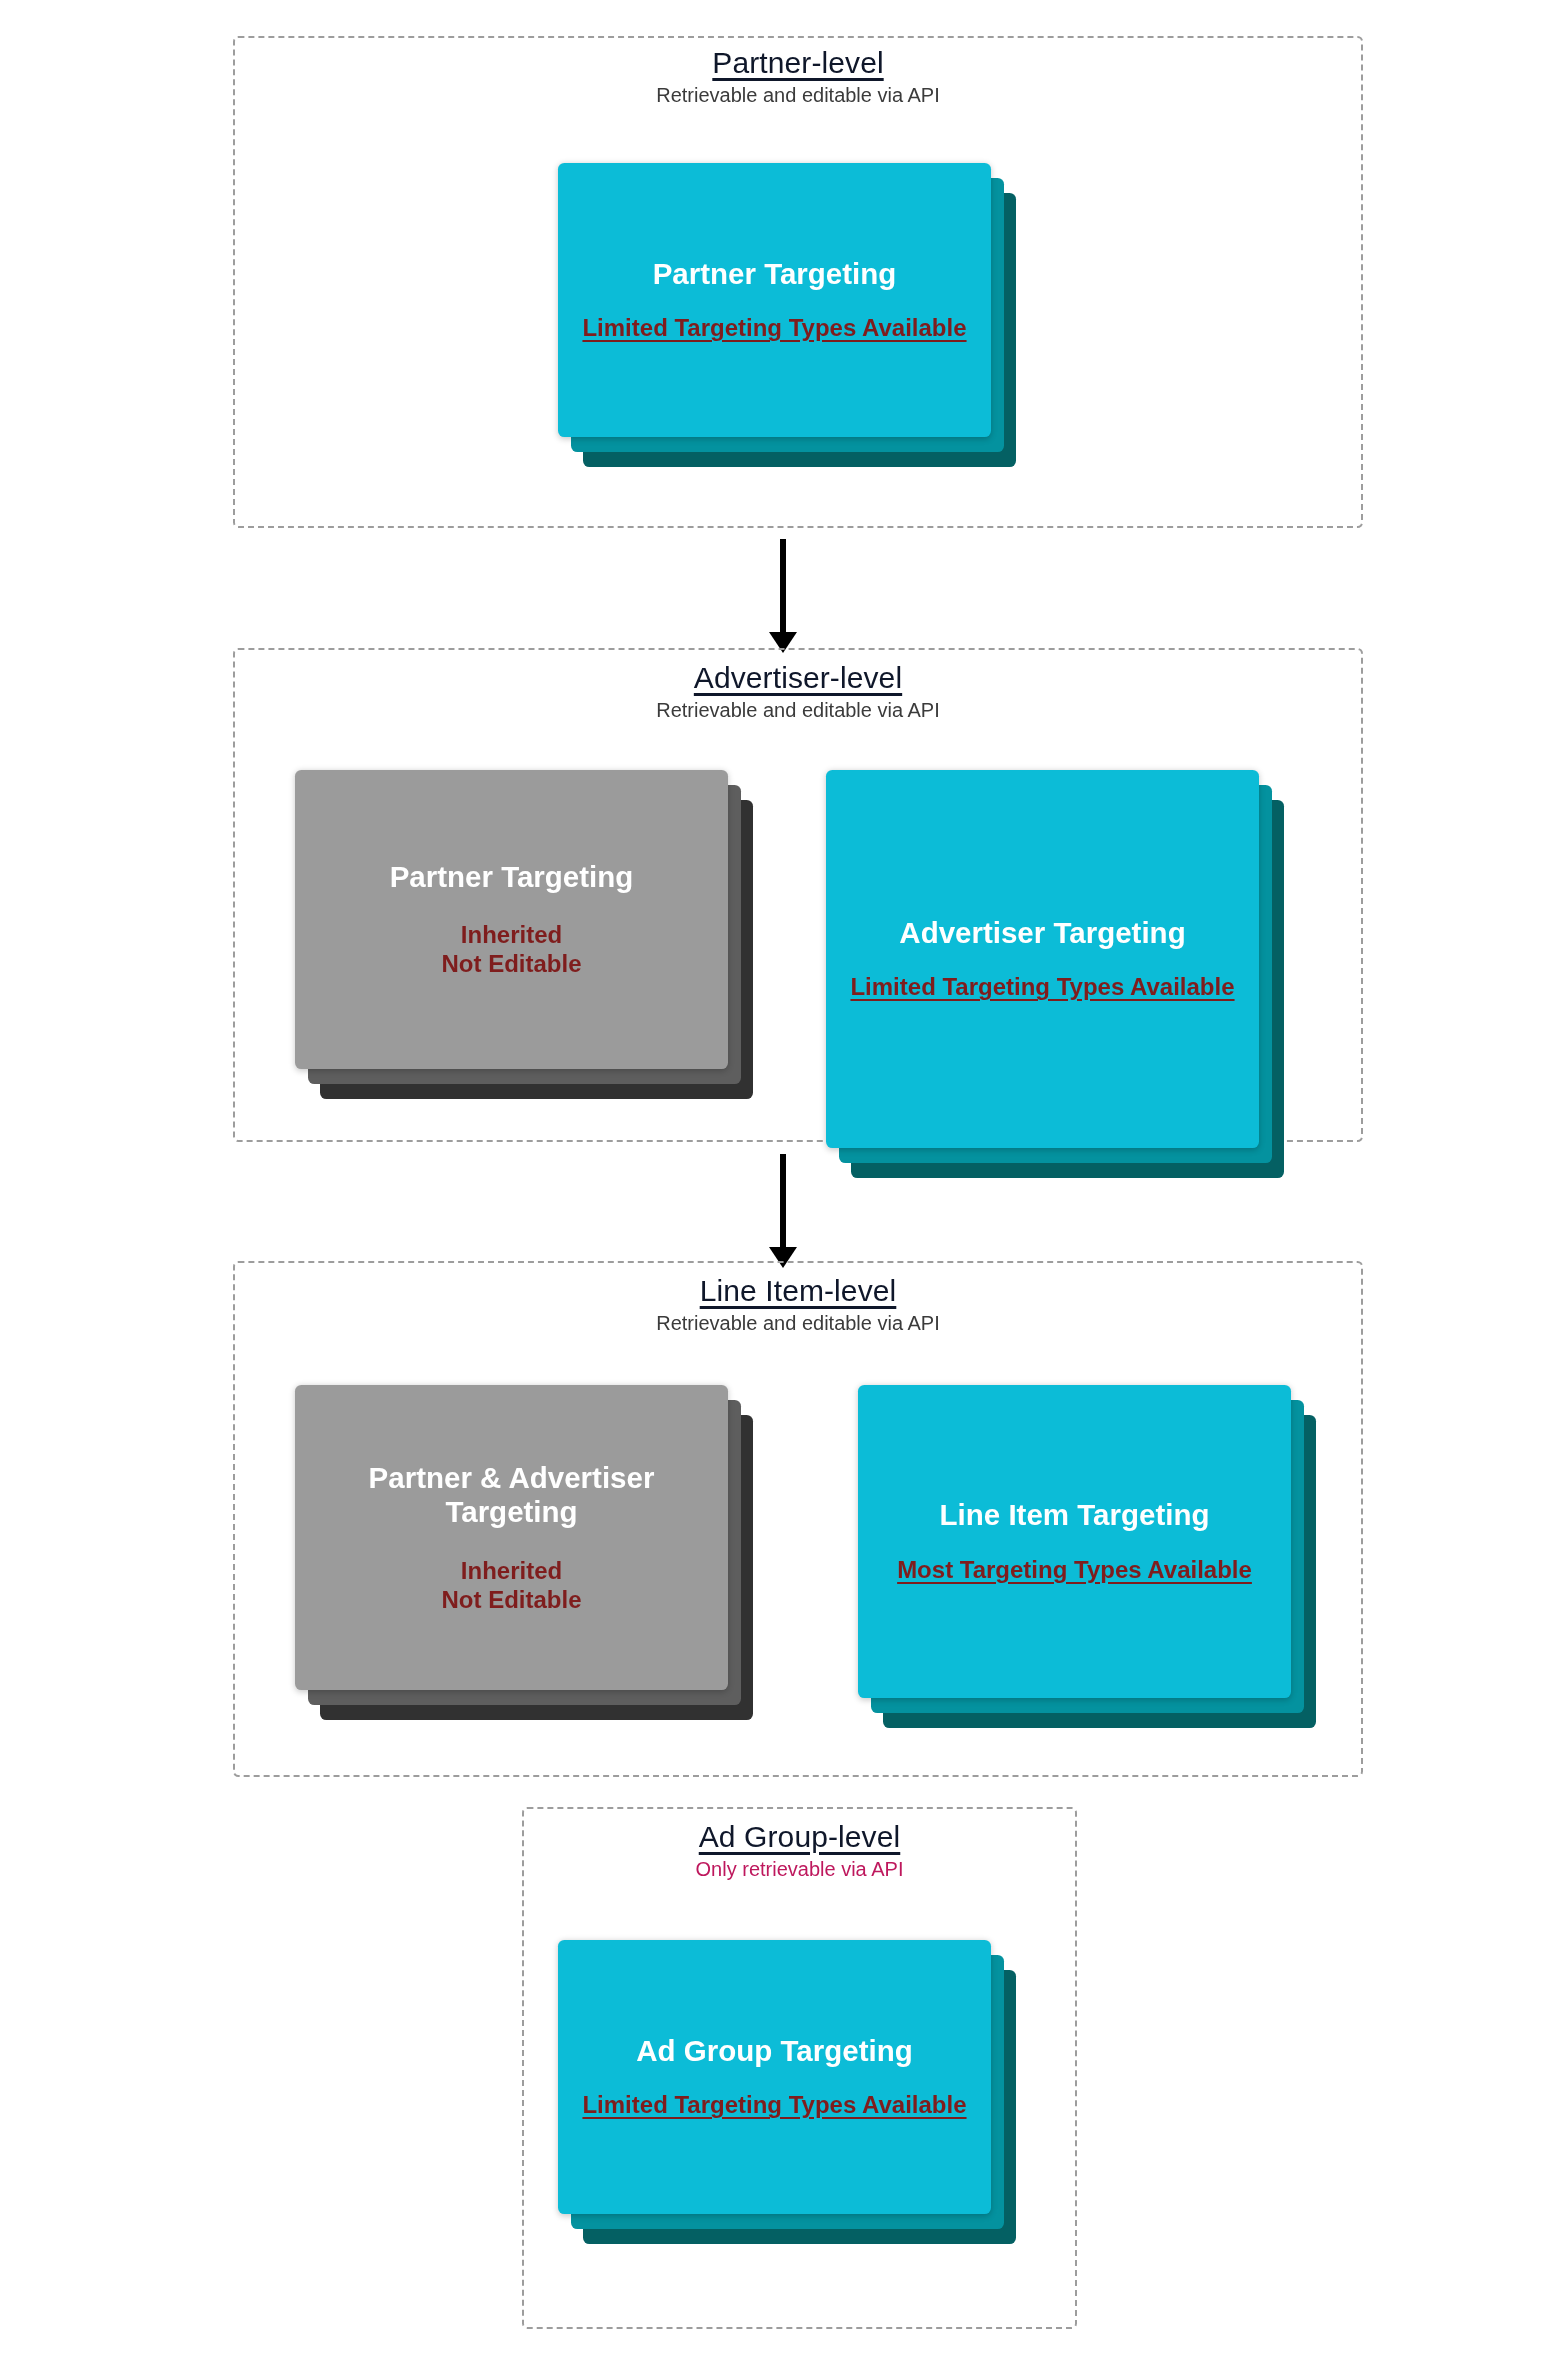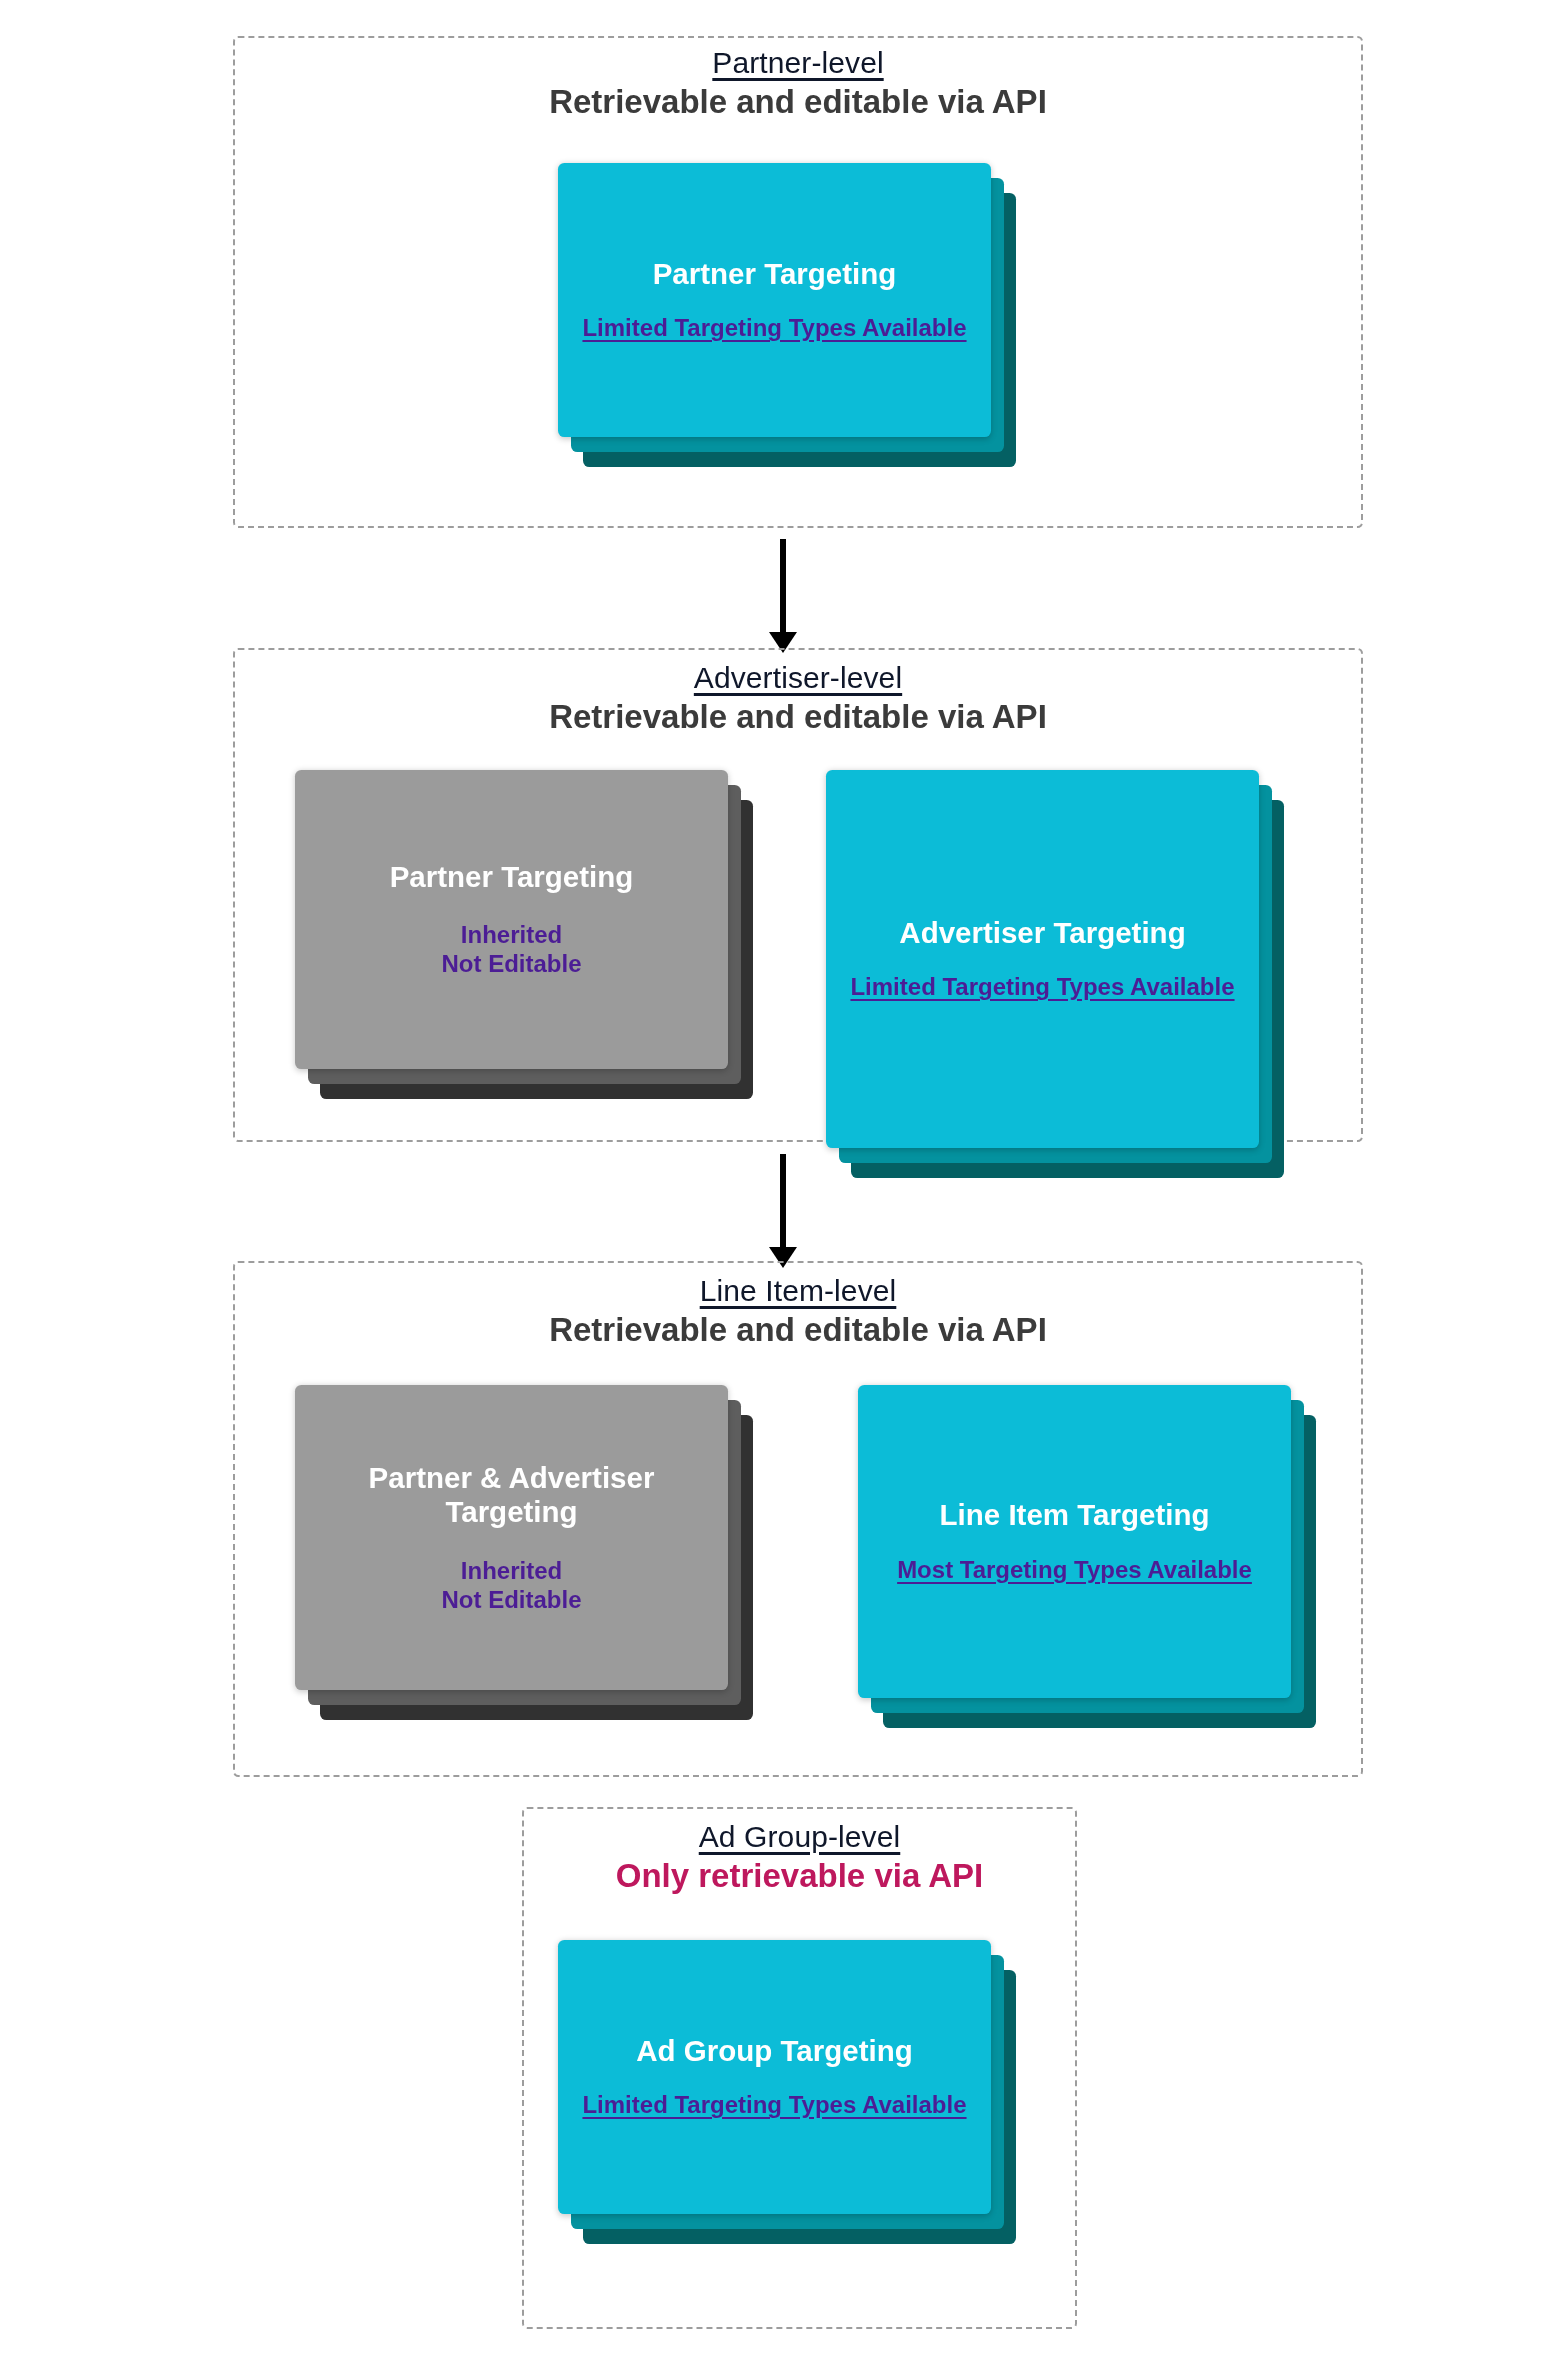--- a/index.html
+++ b/index.html
@@ -42,22 +42,22 @@
     font-weight: 400;
     color: #0f172a;
     text-decoration: underline;
     text-underline-offset: 4.5px;
     letter-spacing: 0.1px;
     line-height: 1.12;
   }
   .level-sub {
     display: block;
     margin-top: 4.5px;
-    font-size: 33px;
-    font-weight: 700;
+    font-size: 20px;
+    font-weight: 400;
     color: #3b3b3b;
     line-height: 1.12;
   }
   .level-sub.warn {
     color: #be185d;
   }
 
   
   .card-stack {
     position: absolute;
@@ -104,21 +104,21 @@
   .stack-gray .card-layer.back  { background: #313131; }
 
   .card-title {
     color: #ffffff;
     font-weight: 700;
     font-size: 29.5px;
     line-height: 1.17;
     margin: 0;
   }
   .card-note {
-    color: #4c1d95;
+    color: #7f1d1d;
     font-weight: 700;
     font-size: 24px;
     line-height: 1.2;
     margin: 23px 0 0 0;
   }
   .card-note.u {
     text-decoration: underline;
     text-underline-offset: 3.6px;
   }
   .card-note.plain {

